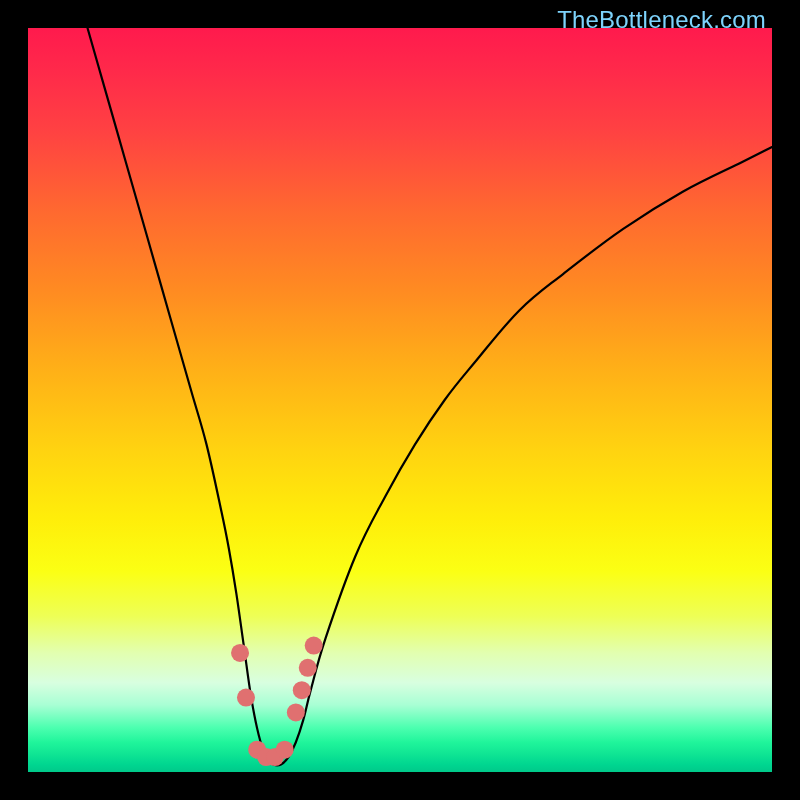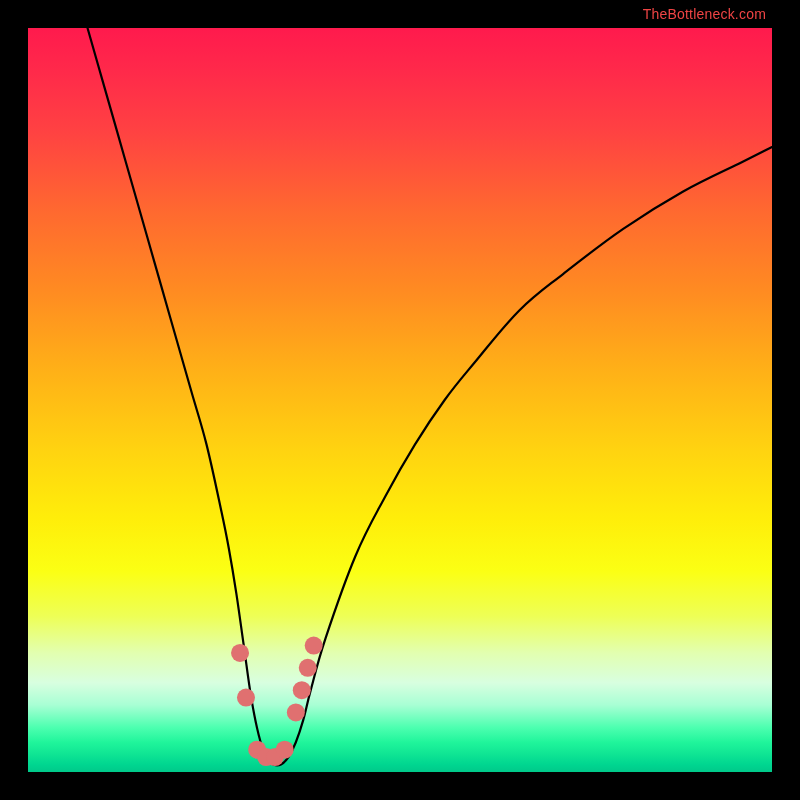--- a/index.html
+++ b/index.html
@@ -45,22 +45,22 @@
       #20f59b 96%,
       #10e694 97.5%,
       #00d690 99%,
       #00c98a 100%
     );
   }
   .watermark {
     position: absolute;
     top: 6px;
     right: 34px;
-    color: #ef4444;
-    font-size: 14px;
+    color: #7dd3fc;
+    font-size: 24px;
     letter-spacing: 0.2px;
     font-weight: 500;
     z-index: 10;
   }
   svg.curve {
     position: absolute;
     left: 0;
     top: 0;
     width: 744px;
     height: 744px;

